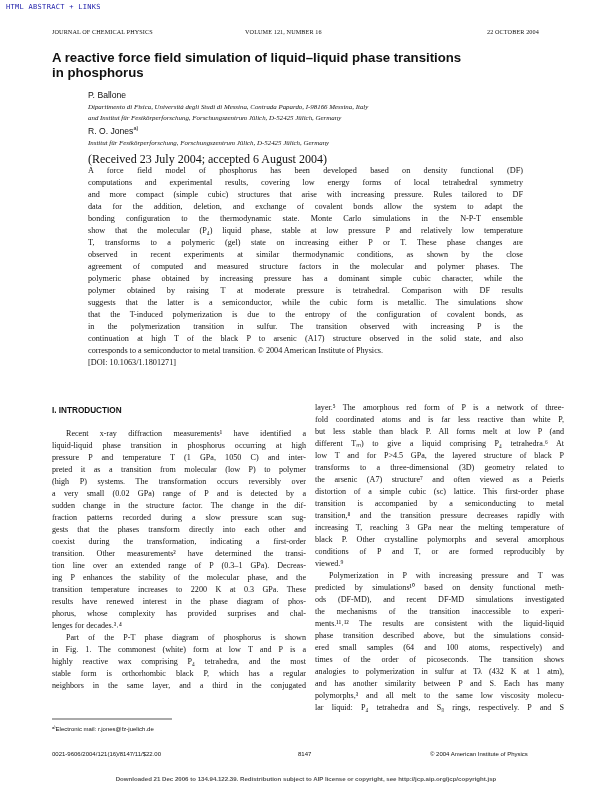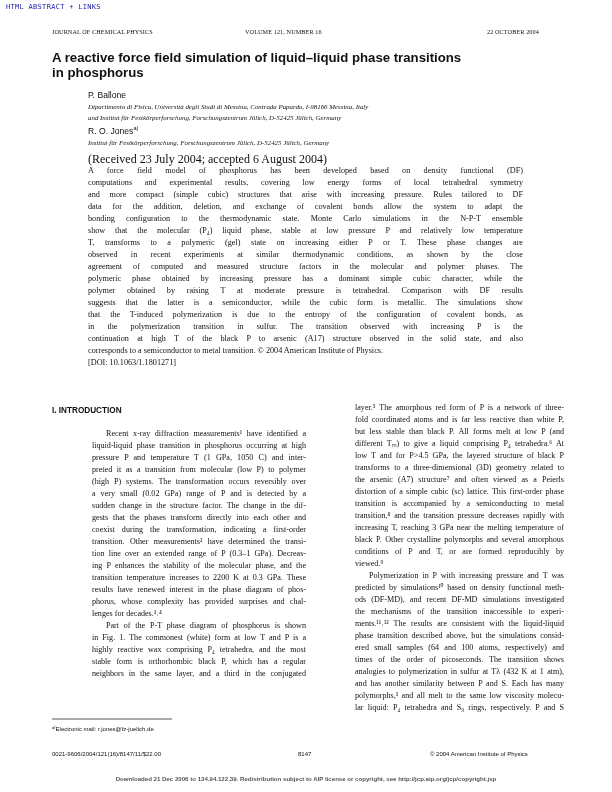--- a/index.html
+++ b/index.html
@@ -10,21 +10,21 @@
   .title { left:52px; top:50px; width:500px; font-family:"Liberation Sans", sans-serif; font-weight:bold; font-size:13.2px; line-height:15px; color:#111; }
   .author { font-family:Liberation Sans, sans-serif; font-size:8.6px; left:88px; }
   .author sup { font-size:5.5px; }
   .affil { left:88px; font-style:italic; font-size:6.9px; line-height:11px; }
   .received { left:88px; top:152px; font-size:12px; }
   .abstract { left:88px; top:165px; width:435px; font-size:8.2px; line-height:12px; text-align:justify; }
   .abstract .line { display:block; white-space:nowrap; text-align:justify; text-align-last:justify; height:12px; }
   .abstract .line.last { text-align-last:left; }
   .section-head { left:52px; top:406px; font-family:"Liberation Sans", sans-serif; font-weight:bold; font-size:8.2px; }
   .col { font-size:8.1px; line-height:12px; width:254px; }
-  .col .ln { display:block; white-space:nowrap; text-align:justify; text-align-last:justify; height:12px;margin-left:40px; }
+  .col .ln { display:block; white-space:nowrap; text-align:justify; text-align-last:justify; height:12px; }
   .col .ln.last { text-align-last:left; }
   .col .ln.indent { padding-left:14px; }
   .col-left { left:52px; top:428px; }
   .col-right { left:315px; top:402px; width:249px; }
   .fn-rule { left:52px; top:718px; width:120px; height:1.5px; background:#aaa; }
   .footnote { left:52px; top:725px; font-size:6px; font-family:"Liberation Sans", sans-serif; }
   .footer { top:751px; font-family:"Liberation Sans", sans-serif; font-size:6px; }
   .download { left:0; width:612px; top:775px; text-align:center; font-family:"Liberation Sans", sans-serif; font-weight:bold; font-size:6.1px; color:#555; }
 </style>
 </head>
@@ -77,20 +77,21 @@
 <div class="abs section-head">I. INTRODUCTION</div>
 
 <div class="abs col col-left" id="colLeft">
     <span class="ln indent">Recent x-ray diffraction measurements¹ have identified a</span>
     <span class="ln">liquid-liquid phase transition in phosphorus occurring at high</span>
     <span class="ln">pressure P and temperature T (1 GPa, 1050 C) and inter-</span>
     <span class="ln">preted it as a transition from molecular (low P) to polymer</span>
     <span class="ln">(high P) systems. The transformation occurs reversibly over</span>
     <span class="ln">a very small (0.02 GPa) range of P and is detected by a</span>
     <span class="ln">sudden change in the structure factor. The change in the dif-</span>
+    <span class="ln">fraction patterns recorded during a slow pressure scan sug-</span>
     <span class="ln">gests that the phases transform directly into each other and</span>
     <span class="ln">coexist during the transformation, indicating a first-order</span>
     <span class="ln">transition. Other measurements² have determined the transi-</span>
     <span class="ln">tion line over an extended range of P (0.3–1 GPa). Decreas-</span>
     <span class="ln">ing P enhances the stability of the molecular phase, and the</span>
     <span class="ln">transition temperature increases to 2200 K at 0.3 GPa. These</span>
     <span class="ln">results have renewed interest in the phase diagram of phos-</span>
     <span class="ln">phorus, whose complexity has provided surprises and chal-</span>
     <span class="ln last">lenges for decades.³˒⁴</span>
     <span class="ln indent">Part of the P-T phase diagram of phosphorus is shown</span>

